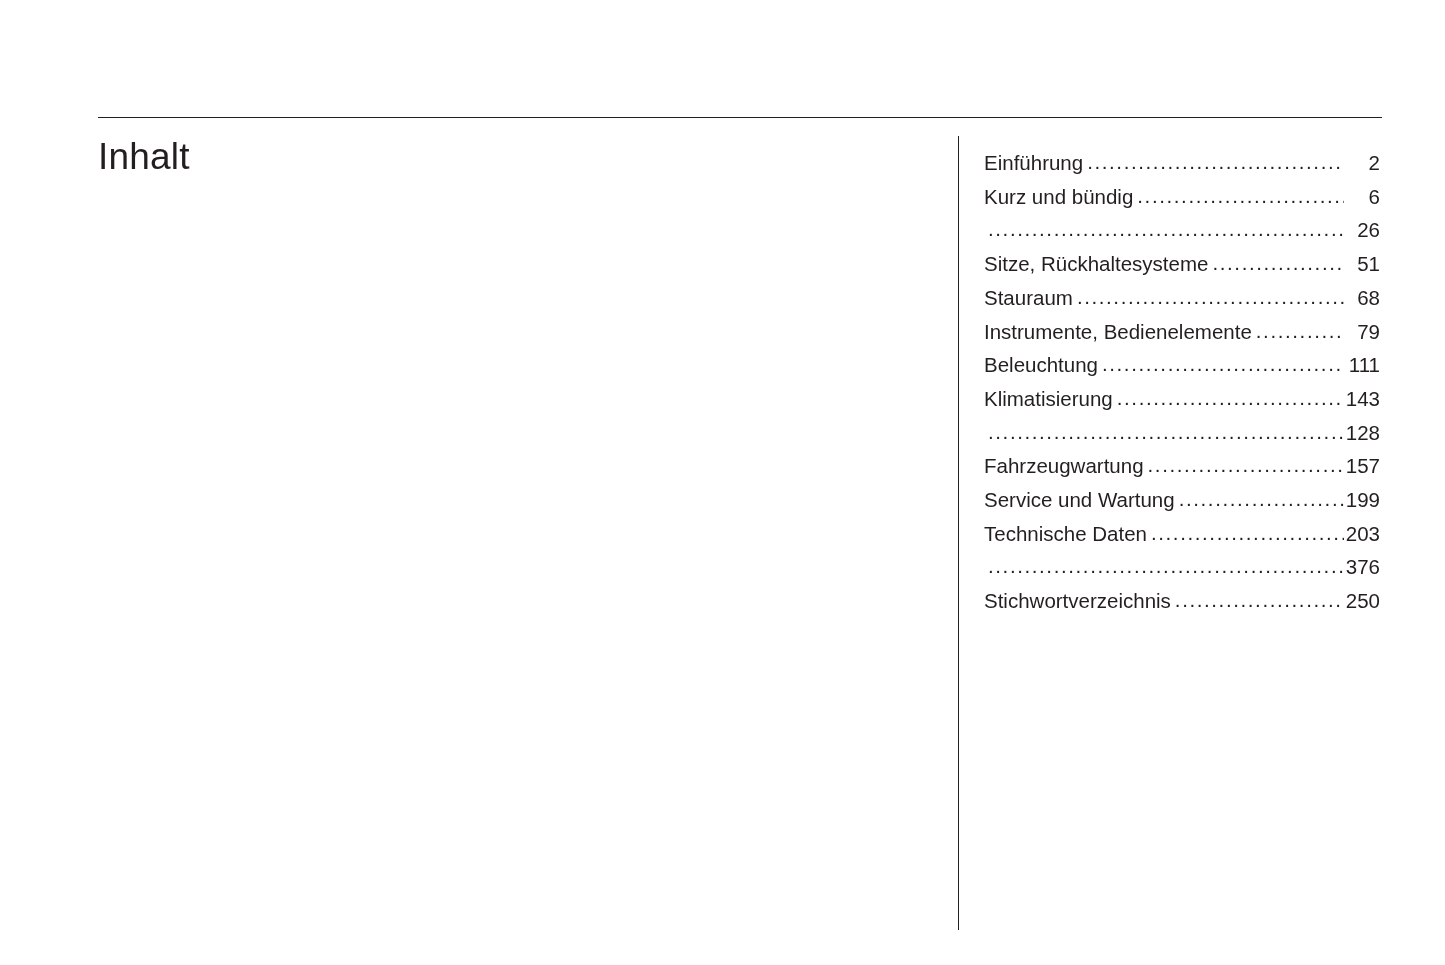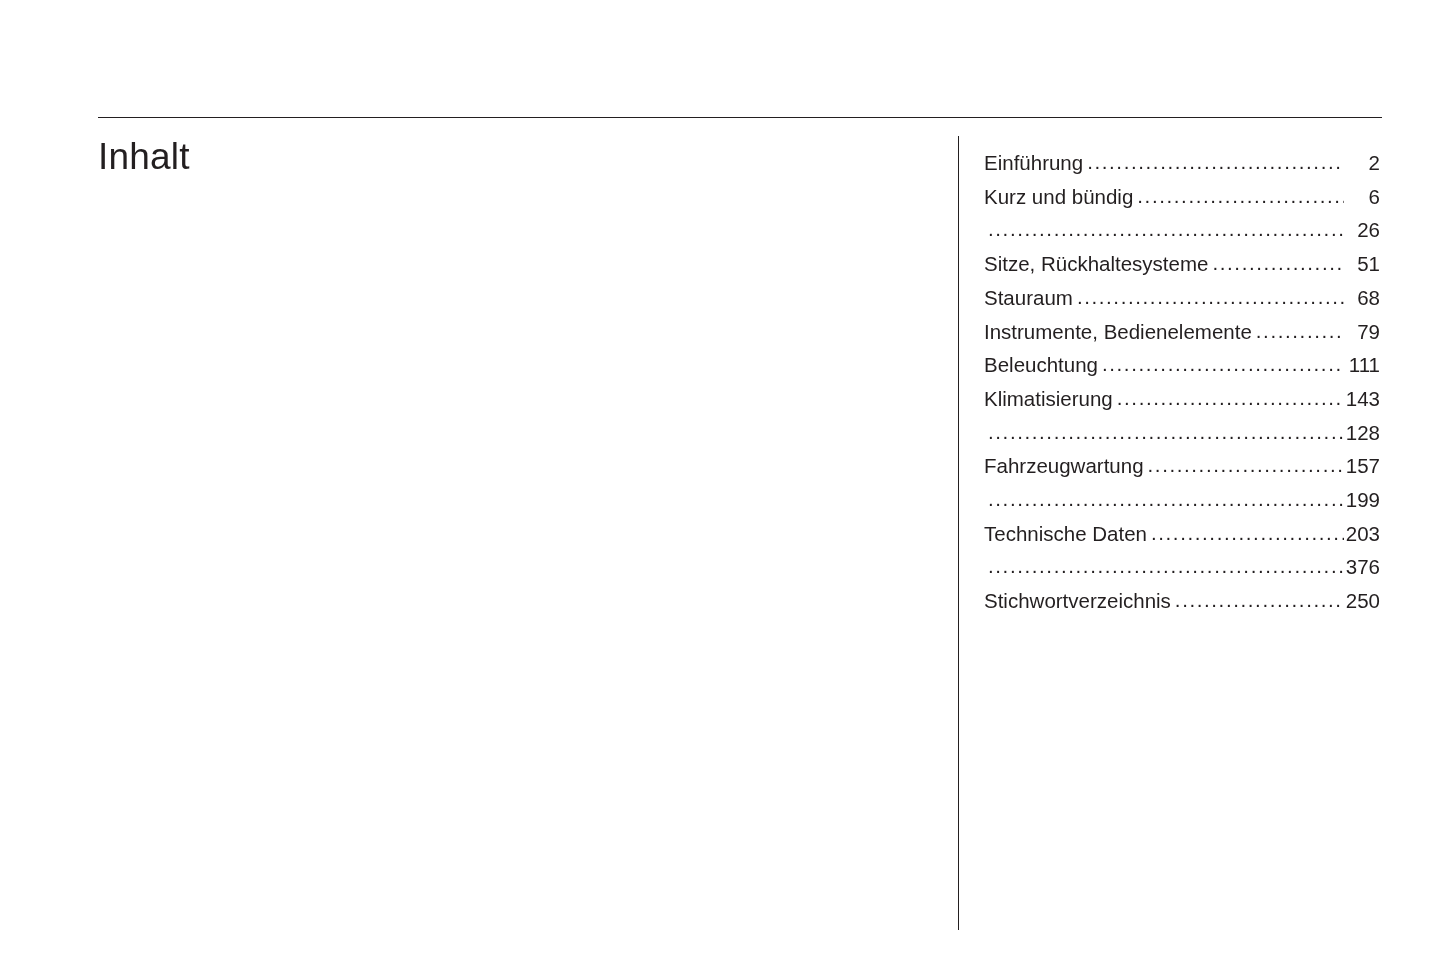--- a/index.html
+++ b/index.html
@@ -137,20 +137,21 @@
       <div class="toc-row">
         <span class="toc-dots">....................................................................................</span>
         <span class="toc-page">128</span>
       </div>
       <div class="toc-row">
         <span class="toc-label">Fahrzeugwartung</span>
         <span class="toc-dots">....................................................................................</span>
         <span class="toc-page">157</span>
       </div>
       <div class="toc-row">
+        <span class="toc-label">Service und Wartung</span>
         <span class="toc-dots">....................................................................................</span>
         <span class="toc-page">199</span>
       </div>
       <div class="toc-row">
         <span class="toc-label">Technische Daten</span>
         <span class="toc-dots">....................................................................................</span>
         <span class="toc-page">203</span>
       </div>
       <div class="toc-row">
         <span class="toc-dots">....................................................................................</span>

